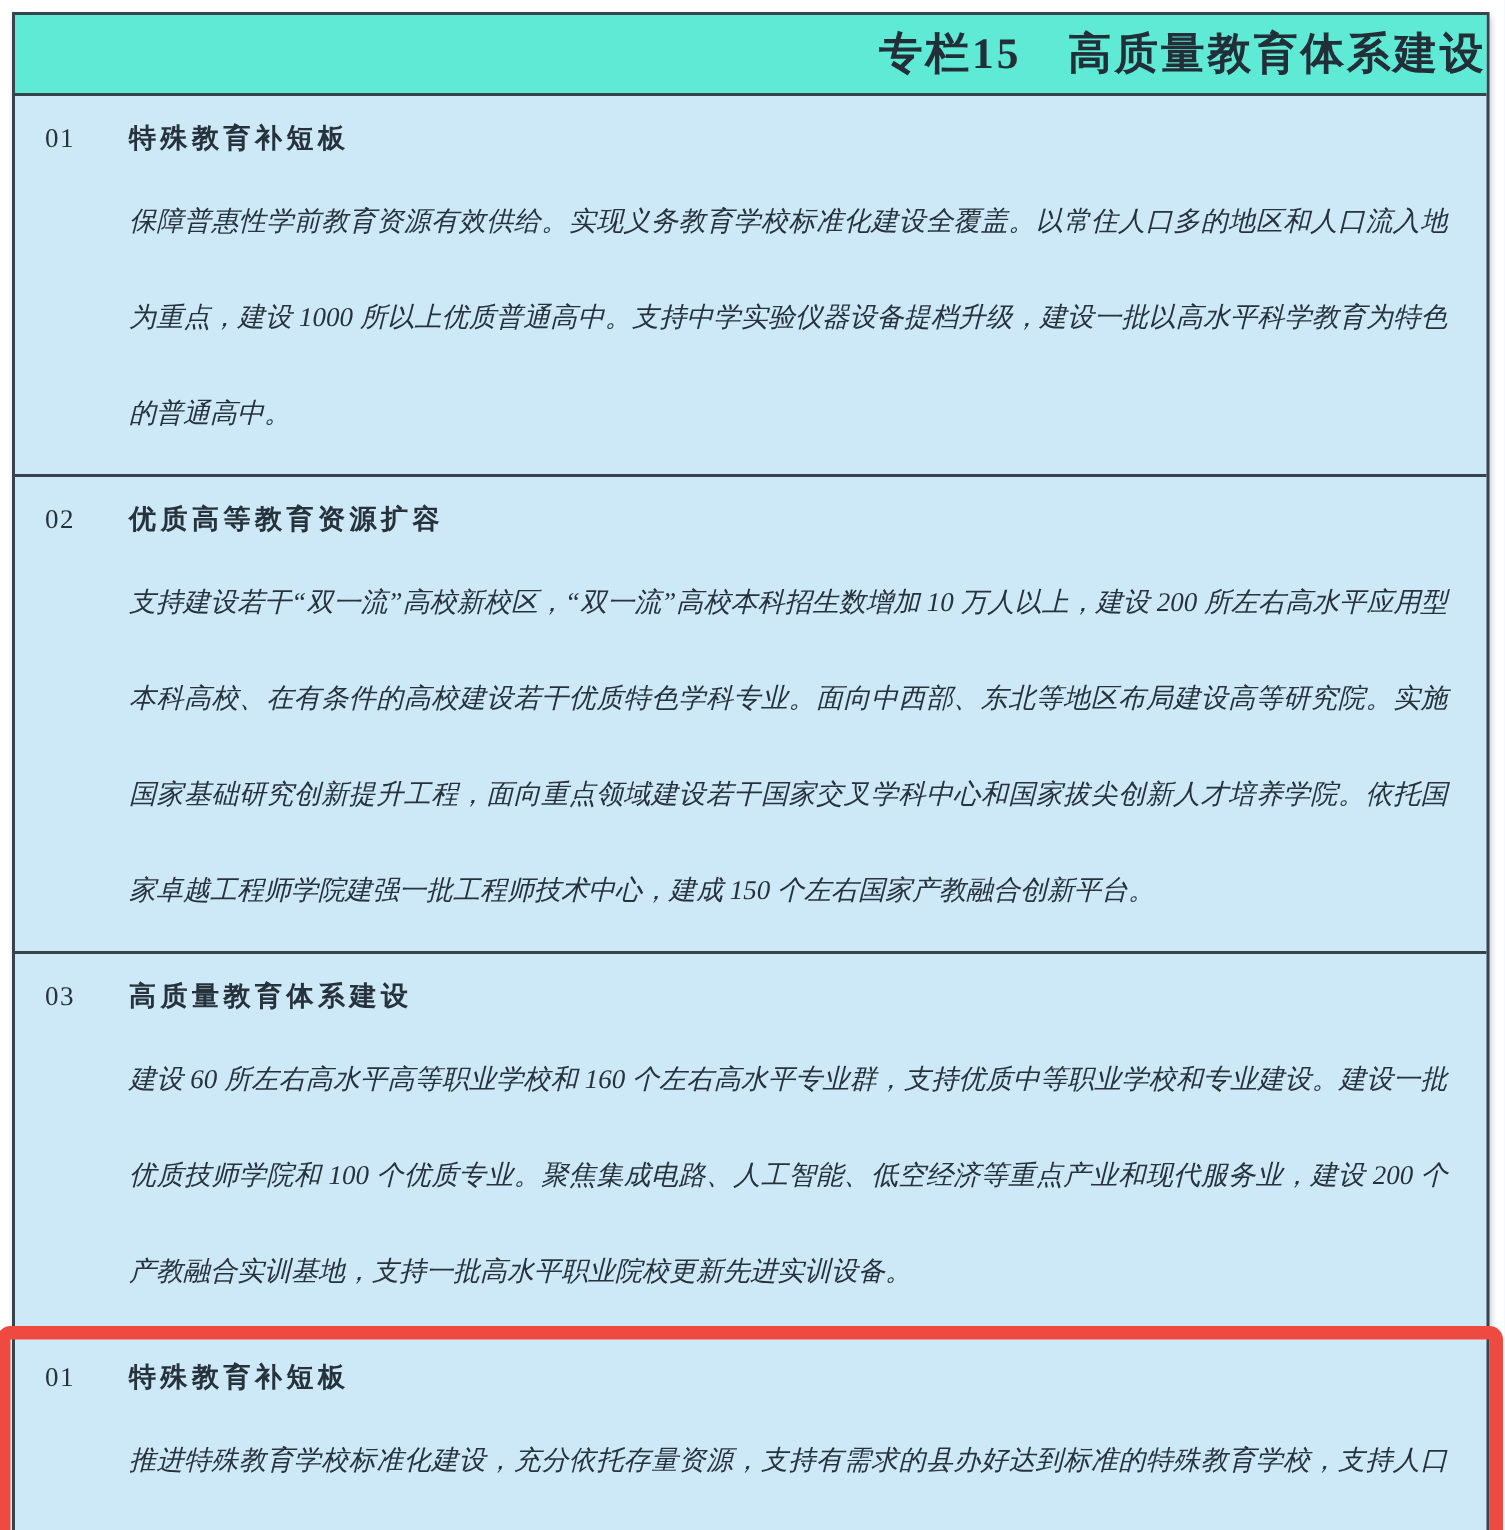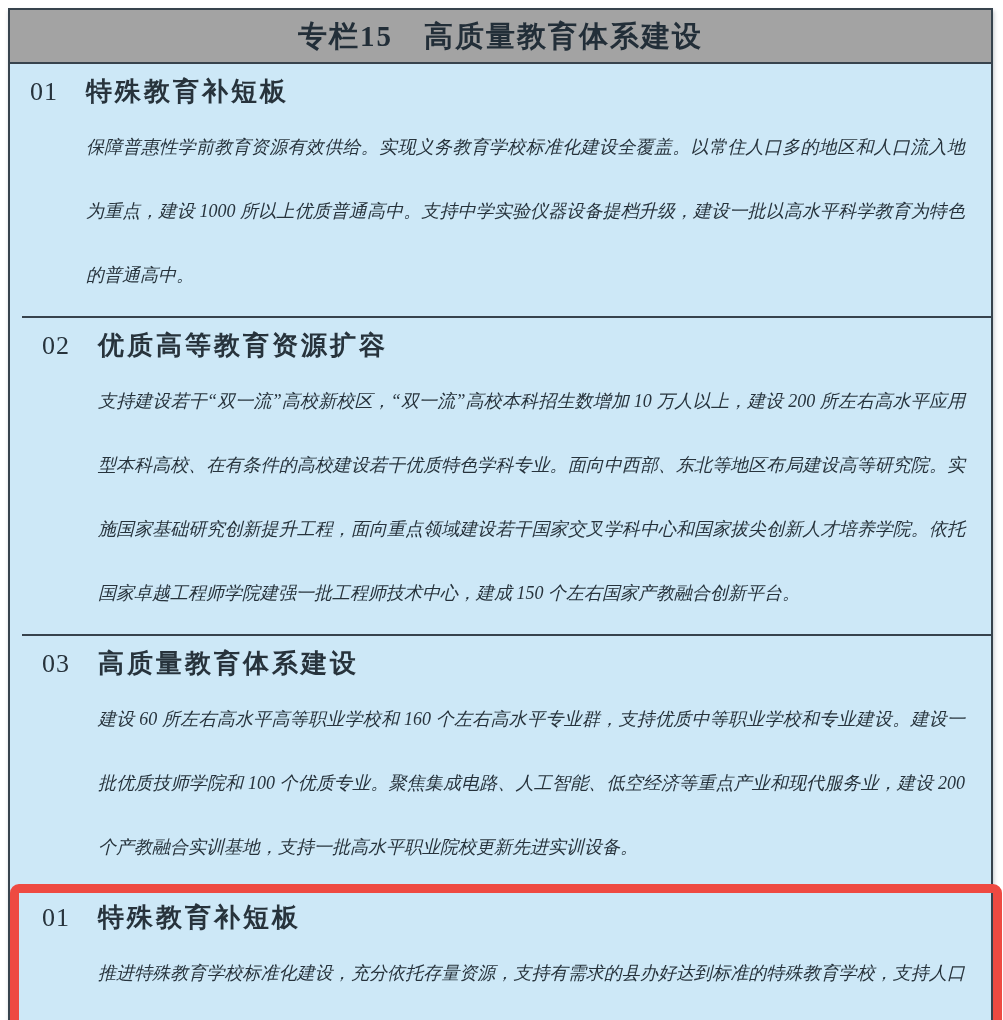--- a/index.html
+++ b/index.html
@@ -16,43 +16,42 @@
     position: absolute;
     left: 8px;
     top: 8px;
     width: 985px;
     box-sizing: border-box;
     border: 2px solid #37434d;
     background: #cde8f7;
     box-shadow: 1px 3px 4px rgba(120,130,140,0.45);
   }
   .panel-title {
-    background: #a3a3a3;
+    background: #5eead4;
     border-bottom: 2px solid #37434d;
     height: 52px;
     line-height: 52px;
-    text-align: center;
+    text-align: right;
     font-weight: bold;
     font-size: 29px;
     letter-spacing: 2px;
     color: #222e38;
   }
   .sec {
     position: relative;
     padding: 5px 26px 9px 20px;
   }
   .sec + .sec {
     border-top: 2px solid #37434d;
-    margin-left: 12px;
   }
   .sec-head {
     display: flex;
     align-items: baseline;
     line-height: 46px;
-    font-size: 26px;
+    font-size: 18px;
   }
   .sec-num {
     flex: 0 0 56px;
     width: 56px;
     letter-spacing: 1px;
     font-weight: normal;
   }
   .sec-heading {
     font-weight: bold;
     letter-spacing: 3px;

